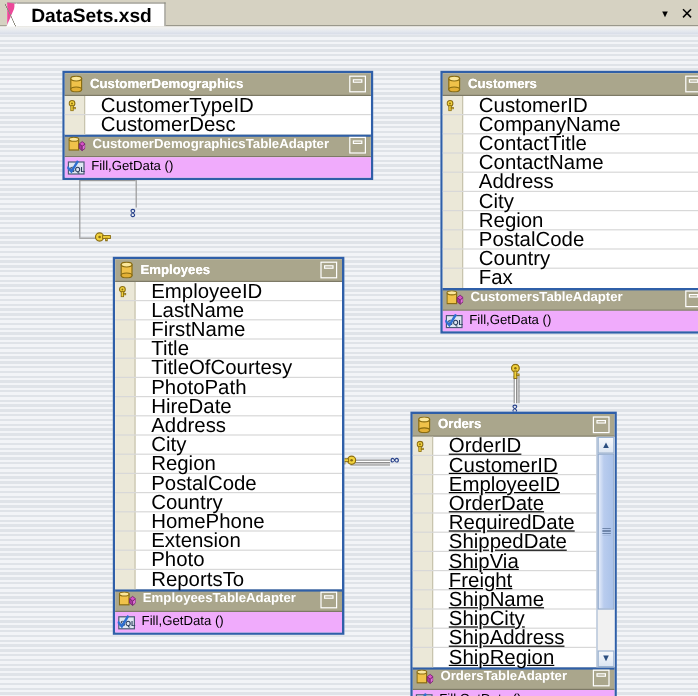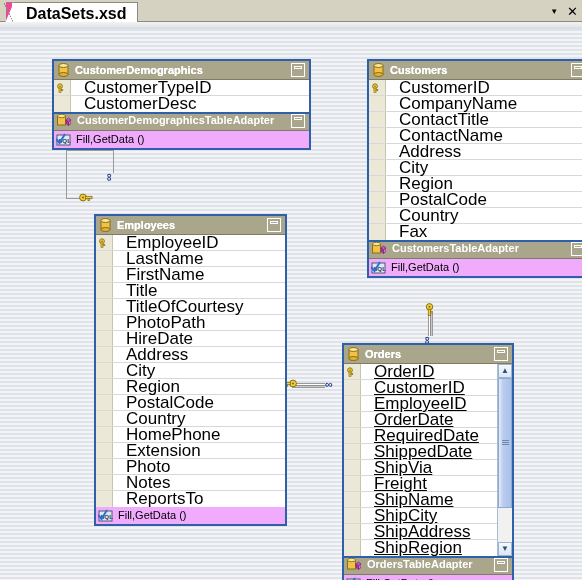--- a/index.html
+++ b/index.html
@@ -399,22 +399,32 @@
       <div class="col-row"><span>PhotoPath</span></div>
       <div class="col-row"><span>HireDate</span></div>
       <div class="col-row"><span>Address</span></div>
       <div class="col-row"><span>City</span></div>
       <div class="col-row"><span>Region</span></div>
       <div class="col-row"><span>PostalCode</span></div>
       <div class="col-row"><span>Country</span></div>
       <div class="col-row"><span>HomePhone</span></div>
       <div class="col-row"><span>Extension</span></div>
       <div class="col-row"><span>Photo</span></div>
-      <div class="col-row"><span>Notes</span></div>
       <div class="col-row"><span>ReportsTo</span></div>
+    </div>
+    <div class="adapter-header">
+      <svg width="14" height="14" viewBox="0 0 14 14">
+        <rect x="0.5" y="2" width="8" height="9" fill="#f0c24a" stroke="#8a6d12" stroke-width="1"></rect>
+        <ellipse cx="4.5" cy="2" rx="4" ry="1.7" fill="#fbe79a" stroke="#8a6d12" stroke-width="0.9"></ellipse>
+        <path d="M9 6 L11.5 4 L14 6 L11.5 8 Z" fill="#d850c8" stroke="#7a2b74" stroke-width="0.8"></path>
+        <path d="M9 6 L11.5 8 L11.5 11.5 L9 9.5 Z" fill="#aa35a0" stroke="#7a2b74" stroke-width="0.8"></path>
+        <path d="M14 6 L11.5 8 L11.5 11.5 L14 9.5 Z" fill="#e070d8" stroke="#7a2b74" stroke-width="0.8"></path>
+      </svg>
+      <span class="adapter-title">EmployeesTableAdapter</span>
+      <div class="collapse-btn"></div>
     </div>
     <div class="adapter-row">
       <svg class="sql-icon" viewBox="0 0 15 13">
         <rect x="1" y="2" width="13" height="10" fill="#dfe7f2" stroke="#4a5a74" stroke-width="1"></rect>
         <text x="2.2" y="10" font-family="Liberation Sans, sans-serif" font-size="6.2" font-weight="bold" fill="#2a3c5c">SQL</text>
         <path d="M0 6 L3.5 10 L9 1" stroke="#2f6fd0" stroke-width="2" fill="none"></path>
       </svg>
       <span>Fill,GetData ()</span>
     </div>
   </div>

